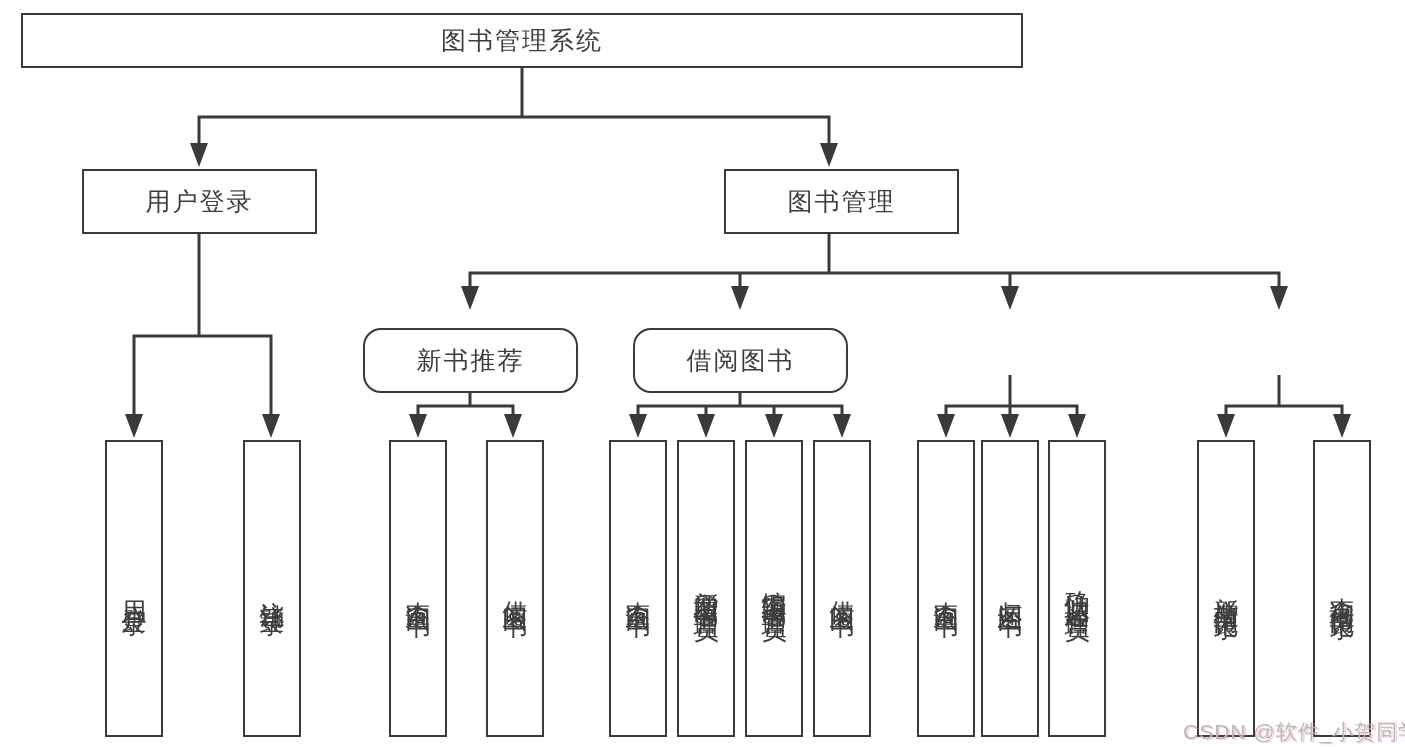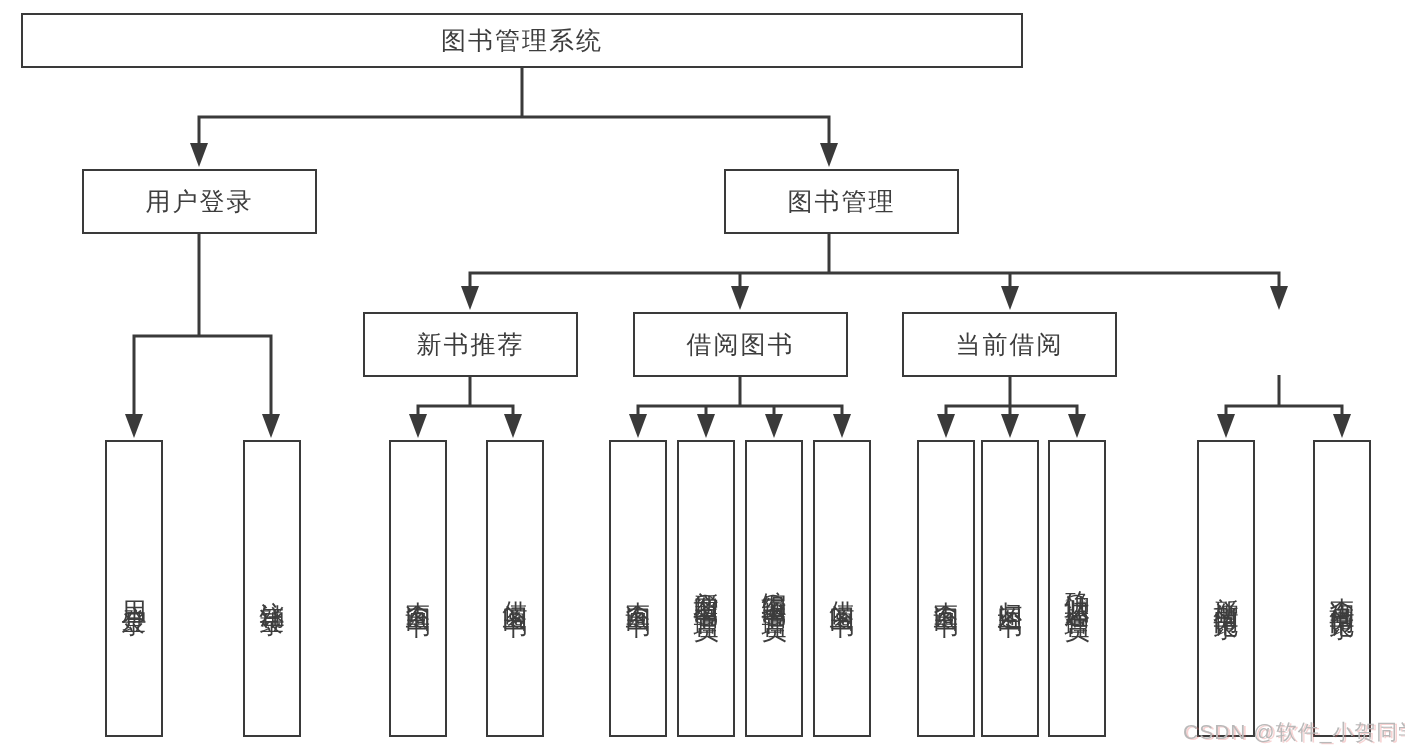--- a/index.html
+++ b/index.html
@@ -12,21 +12,21 @@
     position:absolute; box-sizing:border-box; background:#ffffff;
     border:2.5px solid #3a3a3a; display:flex; align-items:center; justify-content:center;
   }
   .box span {
     color:#3d3d3d; font-size:25px; letter-spacing:2px; white-space:nowrap; line-height:1.1;
   }
   .n-root  { left:21px;  top:13px;  width:1002px; height:55px; }
   .lvl2    { top:169px; width:235px; height:65px; }
   .n-user  { left:82px; }
   .n-mgmt  { left:712px;margin-left:12px; }
-  .lvl3    { top:312px; width:215px; height:65px; }
+  .lvl3    { top:328px; width:215px; height:65px;border-radius:18px; }
   .n-rec   { left:363px; }
   .n-bor   { left:633px; }
   .n-cur   { left:902px; }
   .n-log   { left:1172px; }
   .leaf    { top:440px; width:58px; height:297px; border-width:2.5px; }
   .leaf span {
     writing-mode:vertical-rl; letter-spacing:4px; font-size:25px; line-height:1;
   }
   .lf-a1 { left:105px; }  .lf-a2 { left:243px; }
   .lf-b1 { left:389px; }  .lf-b2 { left:486px; }
@@ -87,23 +87,20 @@
   <div class="box lvl2 n-mgmt">
     <span>图书管理</span>
   </div>
 
   <div class="box lvl3 n-rec">
     <span>新书推荐</span>
   </div>
   <div class="box lvl3 n-bor">
     <span>借阅图书</span>
   </div>
-  <div class="box lvl3 n-cur">
-    <span>当前借阅</span>
-  </div>
 
   <div class="box leaf lf-a1">
     <span>用户登录</span>
   </div>
   <div class="box leaf lf-a2">
     <span>注销登录</span>
   </div>
 
   <div class="box leaf lf-b1">
     <span>查询图书</span>

